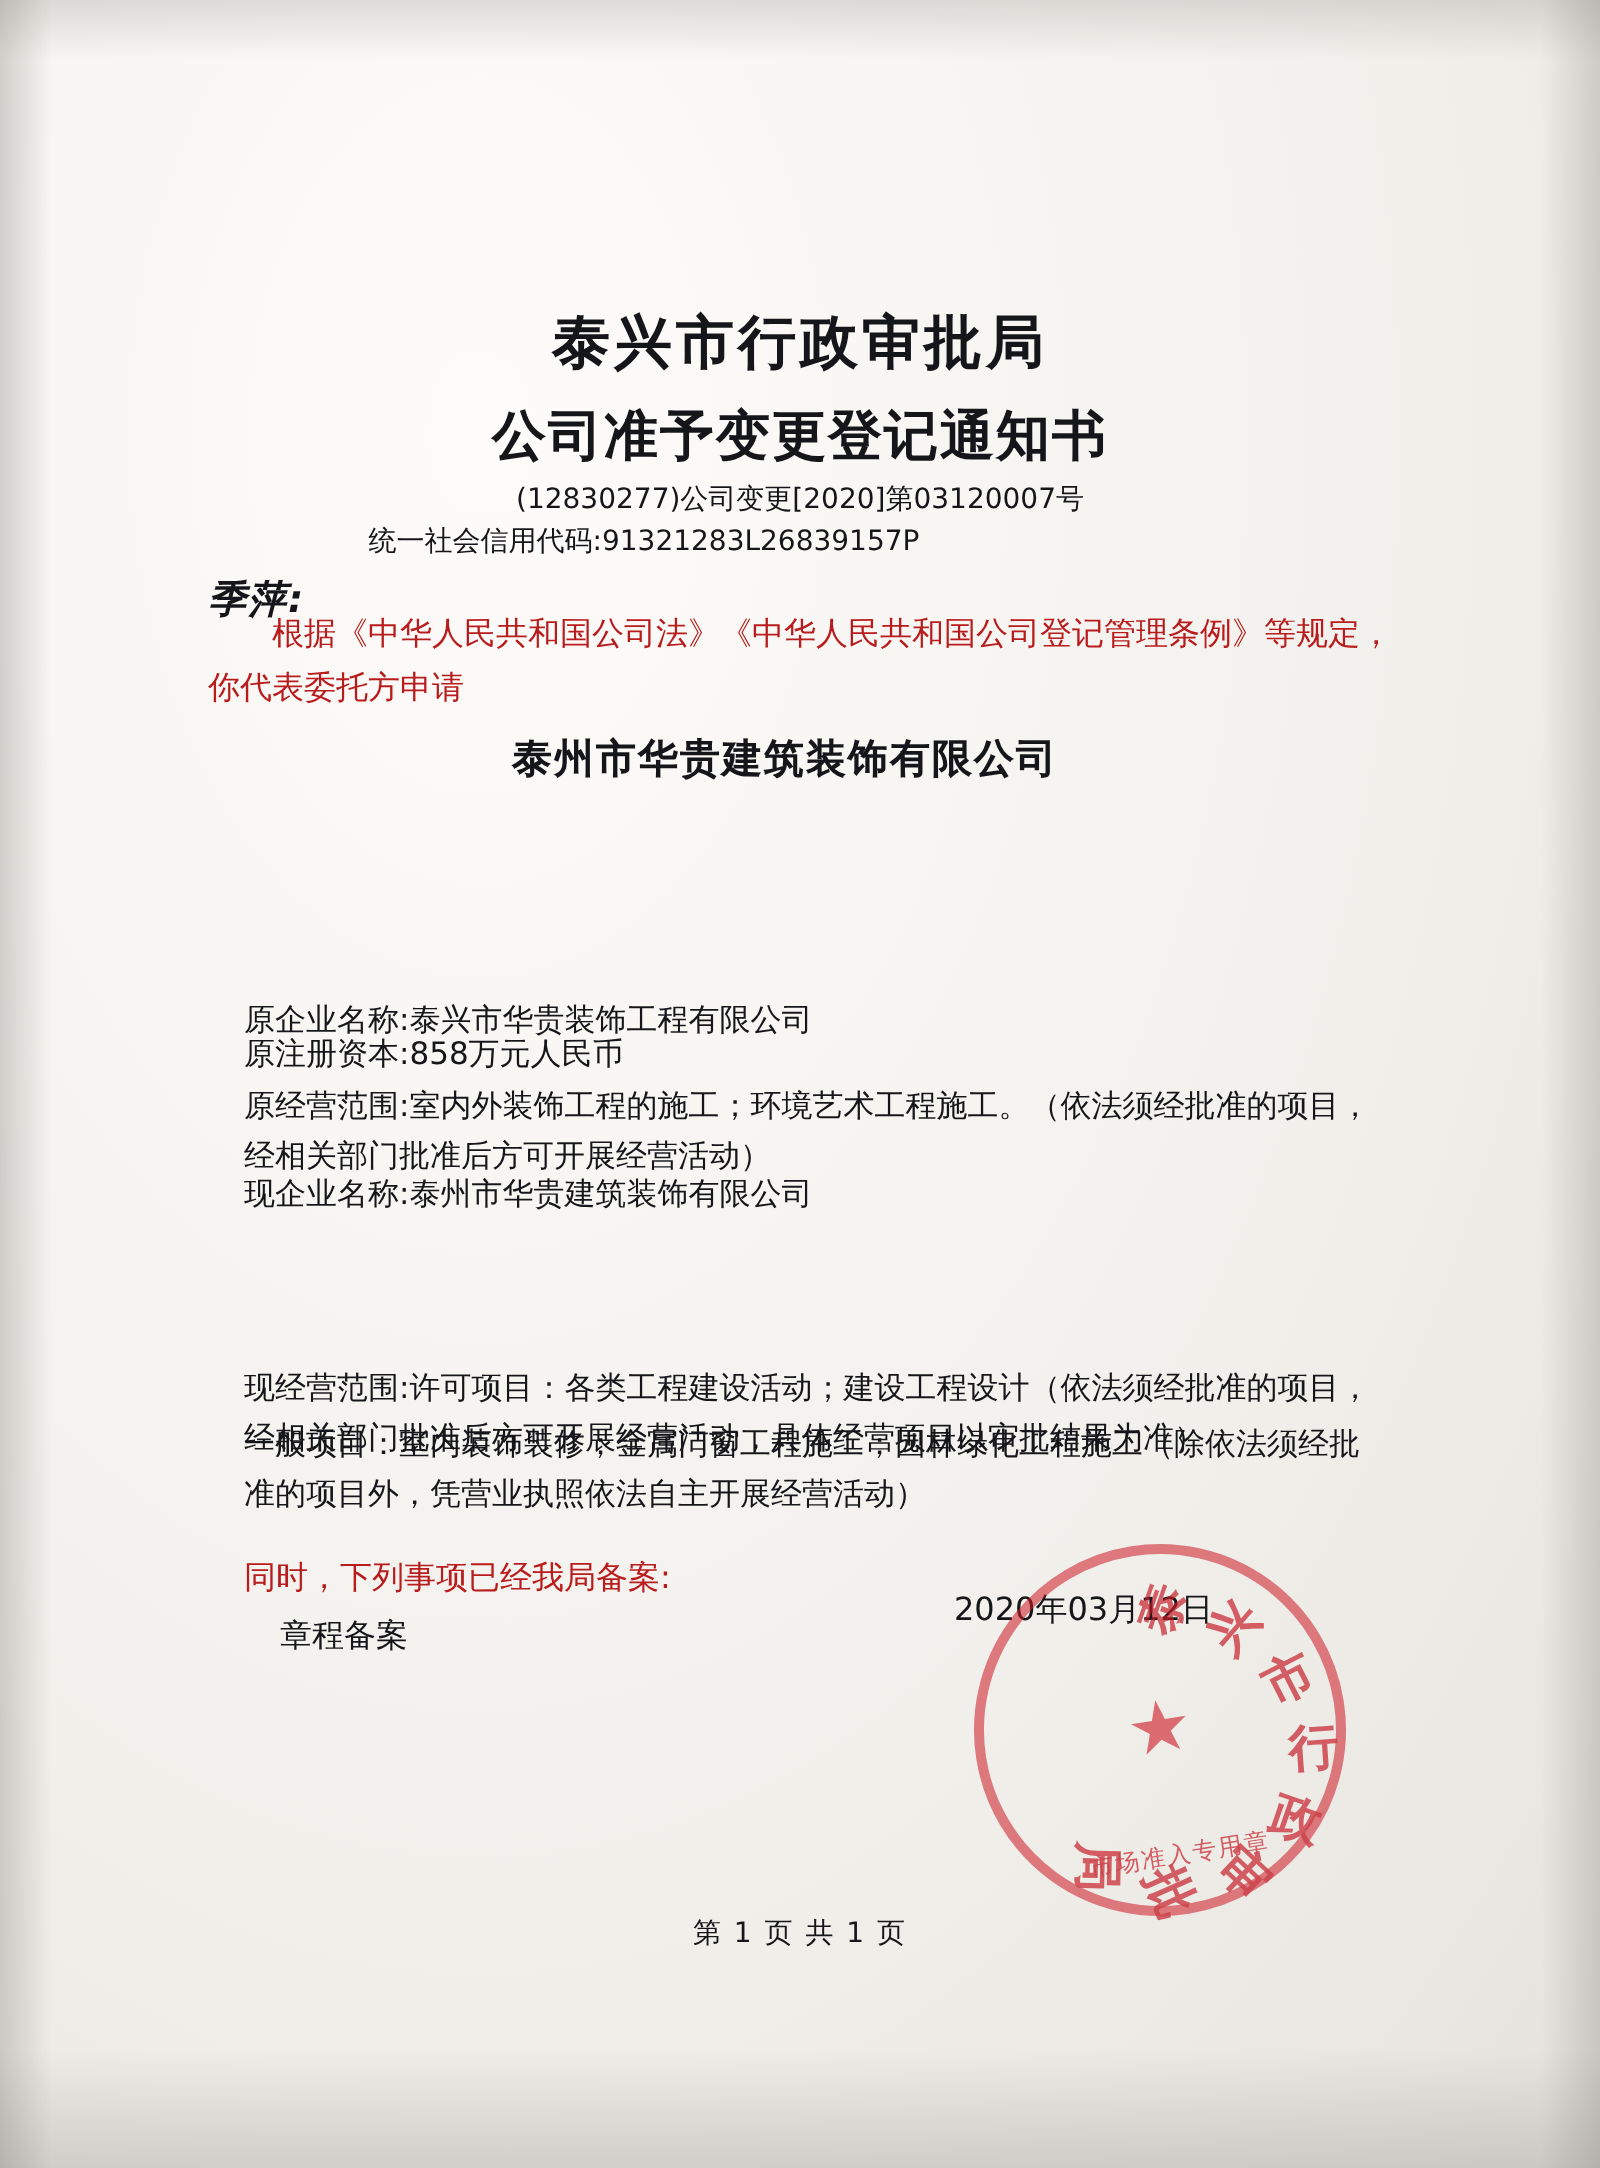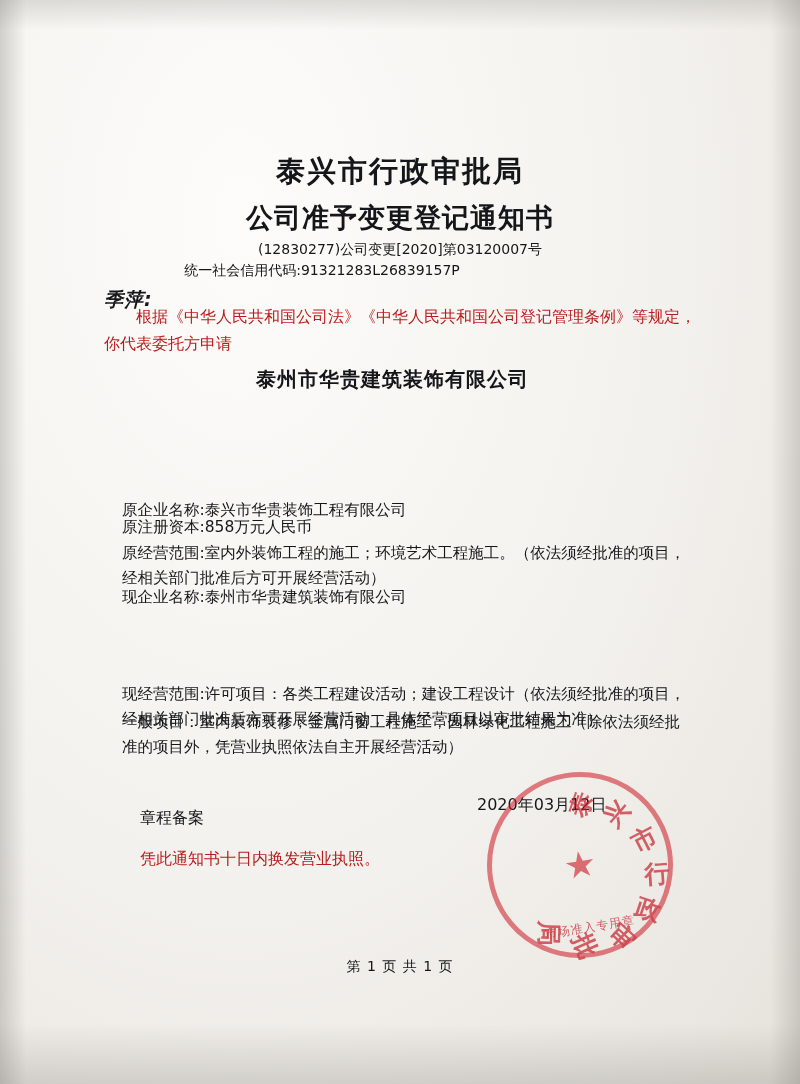--- a/index.html
+++ b/index.html
@@ -245,22 +245,22 @@
     <div class="company">泰州市华贵建筑装饰有限公司</div>
 
 
     <div class="field f1">原企业名称:泰兴市华贵装饰工程有限公司</div>
     <div class="field f2">原注册资本:858万元人民币</div>
     <div class="field f4">现企业名称:泰州市华贵建筑装饰有限公司</div>
     <div class="field f3">原经营范围:室内外装饰工程的施工；环境艺术工程施工。（依法须经批准的项目，经相关部门批准后方可开展经营活动）</div>
     <div class="field f6">现经营范围:许可项目：各类工程建设活动；建设工程设计（依法须经批准的项目，经相关部门批准后方可开展经营活动，具体经营项目以审批结果为准）</div>
     <div class="field f7">一般项目：室内装饰装修；金属门窗工程施工；园林绿化工程施工（除依法须经批准的项目外，凭营业执照依法自主开展经营活动）</div>
 
+    <div class="para p-also">同时，下列事项已经我局备案:</div>
     <div class="item-record">章程备案</div>
-    <div class="para p-notice">凭此通知书十日内换发营业执照。</div>
 
     <div class="date">2020年03月12日</div>
 
     <div class="footer">第 1 页    共 1 页</div>
   </div>
 
   <div class="seal">
     <div class="seal-inner">
       <div class="seal-star">★</div>
       <div class="seal-char" style="left:86px; top:12px; transform: rotate(-62deg);">泰</div>

